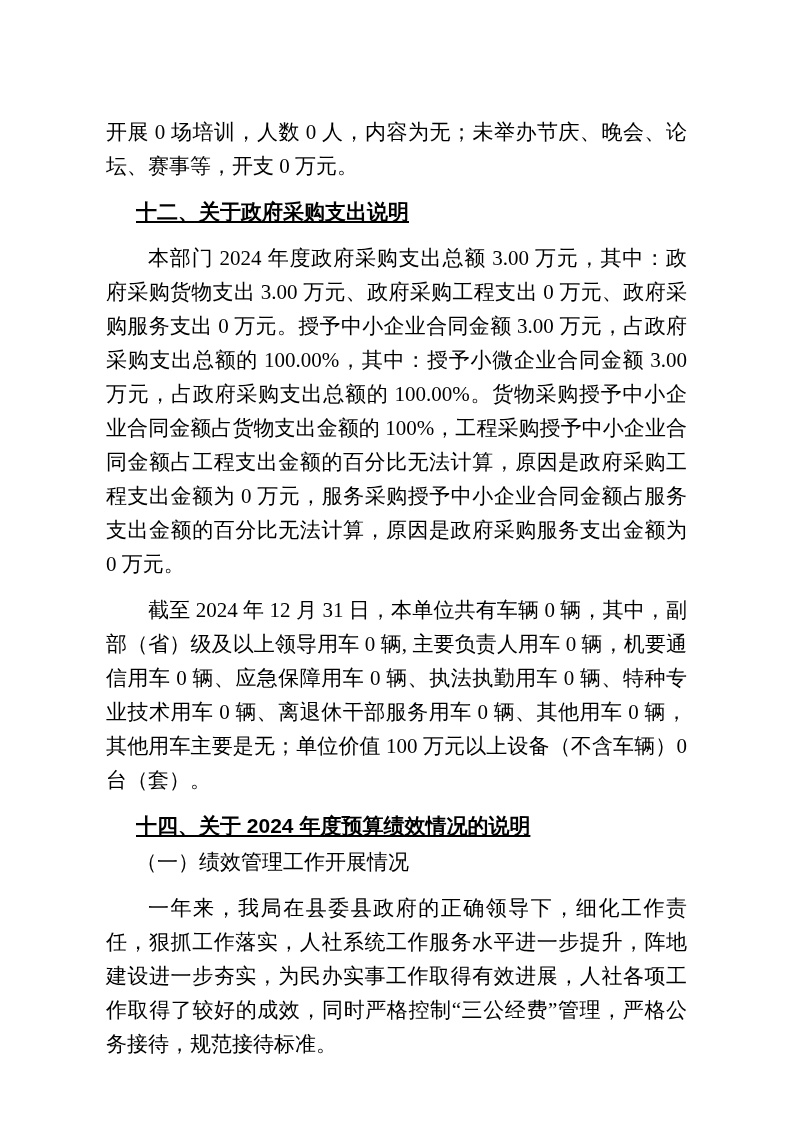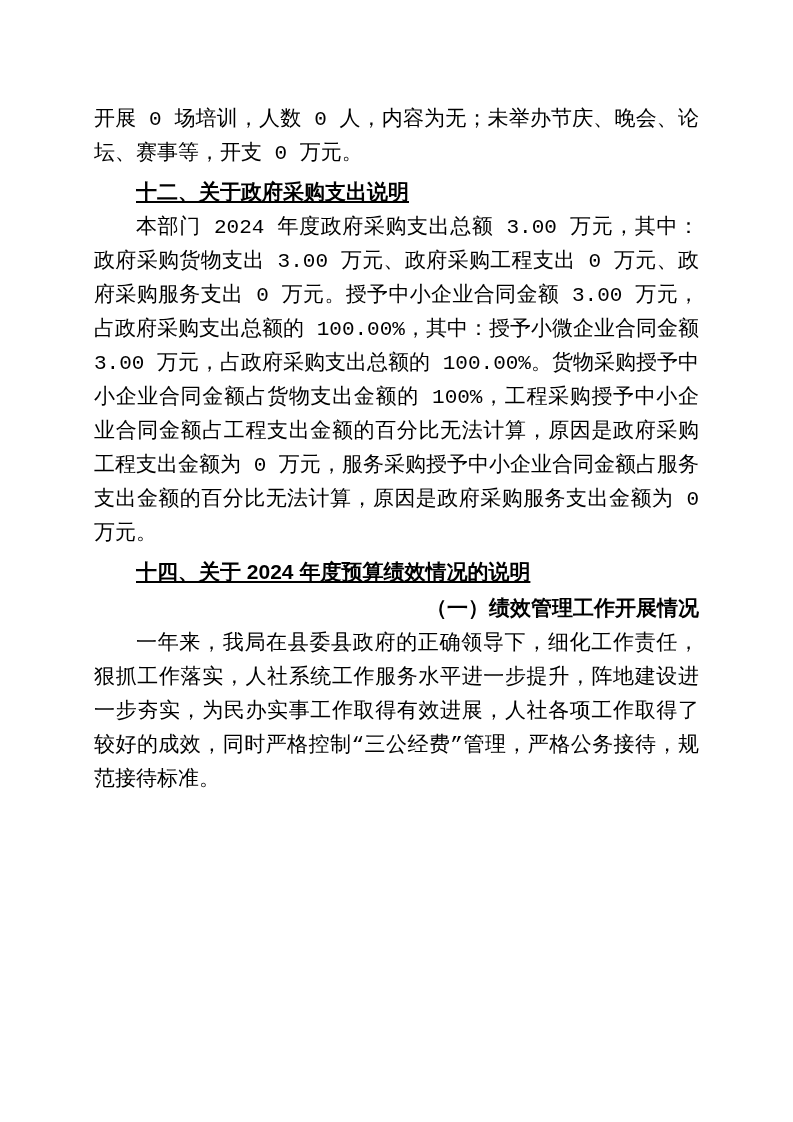--- a/index.html
+++ b/index.html
@@ -15,61 +15,61 @@
     margin: 0 auto;
     background: #ffffff;
     color: #000000;
     padding: 103px 94px 0 94px;
     font-family: "Liberation Serif", "DejaVu Serif", serif;
     font-size: 21px;
     line-height: 34px;
     overflow: hidden;
   }
   .para {
-    margin: 0;
+    margin: 12px;
     text-align: justify;
     text-justify: inter-character;
     word-break: break-all;
-    font-family: Liberation Mono, monospace;
   }
   .para.indent {
     text-indent: 2em;
   }
   .heading {
     margin: 4px 0 2px 0;
     font-family: "Liberation Sans", "DejaVu Sans", sans-serif;
     font-weight: bold;
     font-size: 21px;
     line-height: 34px;
     text-indent: 2em;
     text-align: left;
     text-decoration: underline;
   }
   .subheading {
     margin: 2px 0;
     font-family: "Liberation Sans", "DejaVu Sans", sans-serif;
-    font-weight: bold;
+    font-weight: normal;
     font-size: 21px;
     line-height: 34px;
     text-indent: 2em;
-    text-align: right;
+    text-align: left;
   }
 </style>
 </head>
 <body>
 
 <div class="page">
 
   <p class="para">开展 0 场培训，人数 0 人，内容为无；未举办节庆、晚会、论坛、赛事等，开支 0 万元。</p>
 
   <h2 class="heading">十二、关于政府采购支出说明</h2>
 
   <p class="para indent">本部门 2024 年度政府采购支出总额 3.00 万元，其中：政府采购货物支出 3.00 万元、政府采购工程支出 0 万元、政府采购服务支出 0 万元。授予中小企业合同金额 3.00 万元，占政府采购支出总额的 100.00%，其中：授予小微企业合同金额 3.00 万元，占政府采购支出总额的 100.00%。货物采购授予中小企业合同金额占货物支出金额的 100%，工程采购授予中小企业合同金额占工程支出金额的百分比无法计算，原因是政府采购工程支出金额为 0 万元，服务采购授予中小企业合同金额占服务支出金额的百分比无法计算，原因是政府采购服务支出金额为 0 万元。</p>
 
 
+  <p class="para indent">截至 2024 年 12 月 31 日，本单位共有车辆 0 辆，其中，副部（省）级及以上领导用车 0 辆, 主要负责人用车 0 辆，机要通信用车 0 辆、应急保障用车 0 辆、执法执勤用车 0 辆、特种专业技术用车 0 辆、离退休干部服务用车 0 辆、其他用车 0 辆，其他用车主要是无；单位价值 100 万元以上设备（不含车辆）0 台（套）。</p>
 
   <h2 class="heading">十四、关于 2024 年度预算绩效情况的说明</h2>
 
   <h3 class="subheading">（一）绩效管理工作开展情况</h3>
 
   <p class="para indent">一年来，我局在县委县政府的正确领导下，细化工作责任，狠抓工作落实，人社系统工作服务水平进一步提升，阵地建设进一步夯实，为民办实事工作取得有效进展，人社各项工作取得了较好的成效，同时严格控制“三公经费”管理，严格公务接待，规范接待标准。</p>
 
 
 </div>
 

